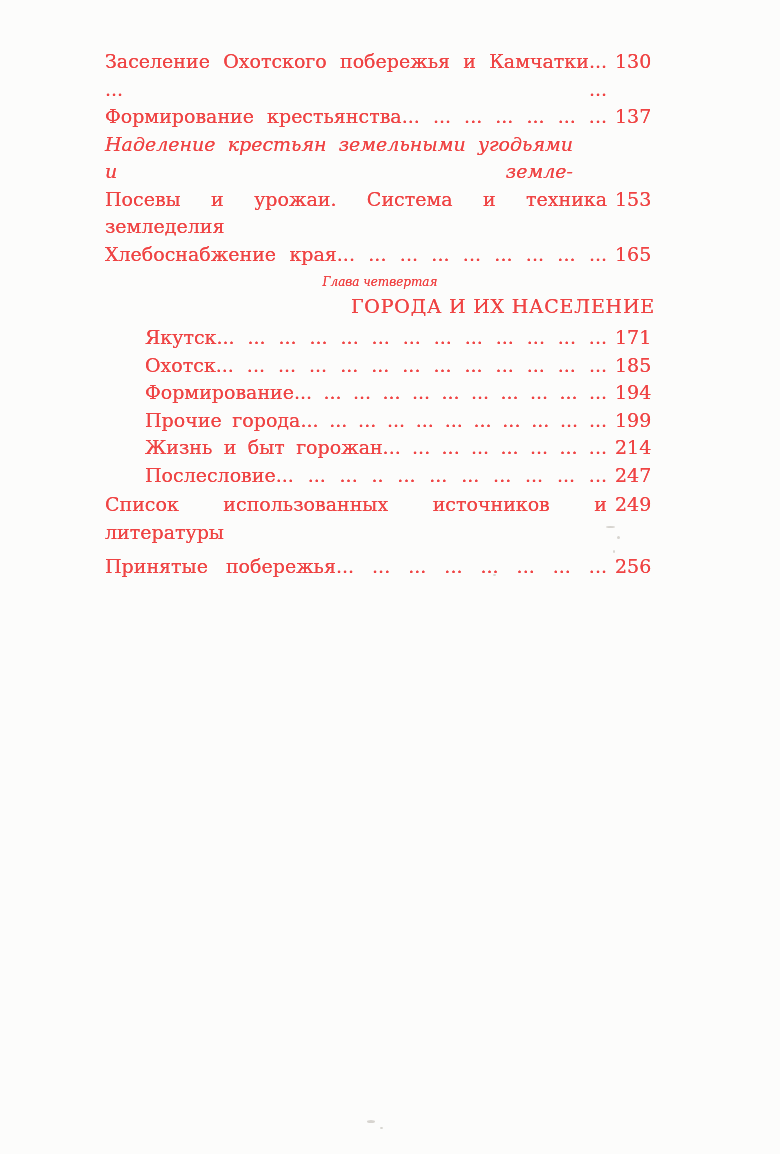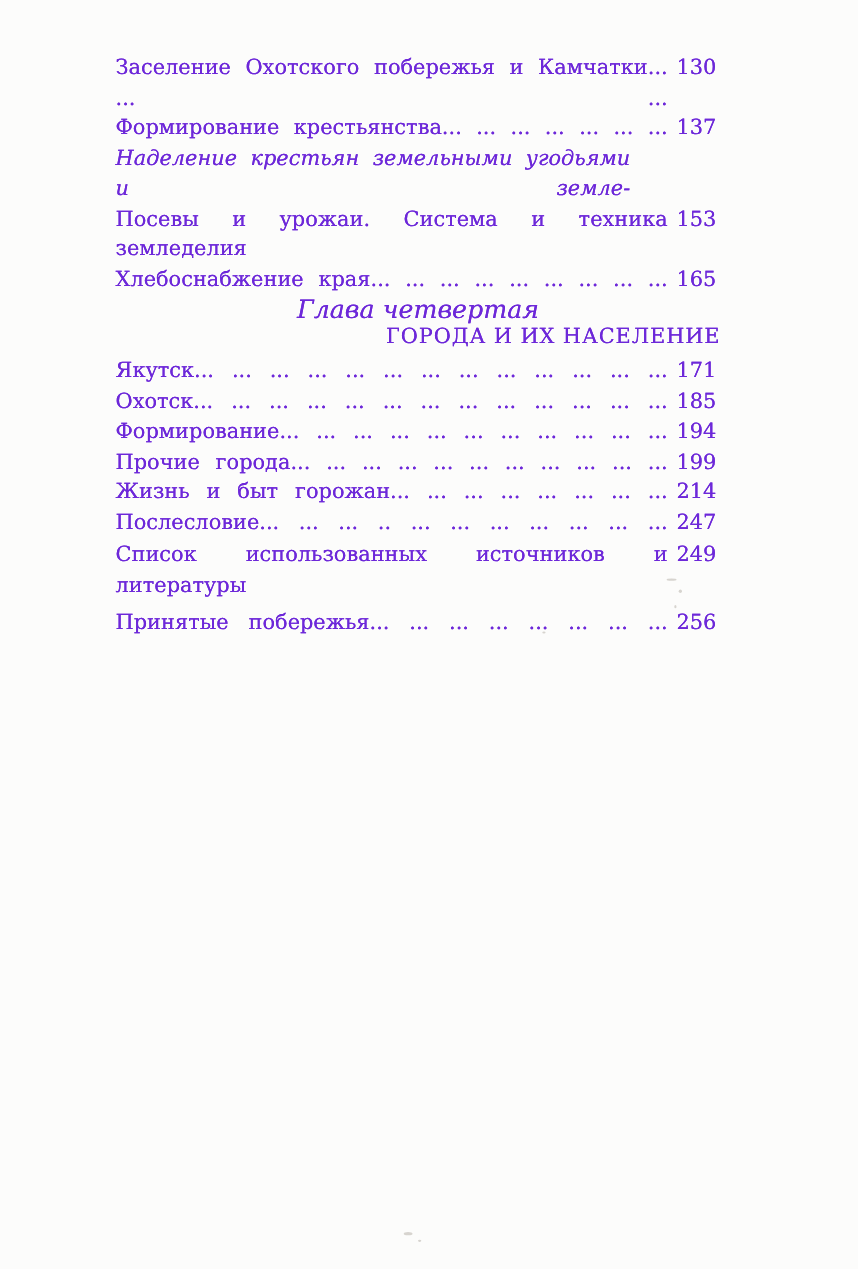--- a/index.html
+++ b/index.html
@@ -2,21 +2,21 @@
 <html><head>
 <meta charset="utf-8">
 <style>
   html, body { margin: 0; padding: 0; background: #e8e8e8; }
   .page {
     position: relative;
     width: 780px;
     height: 1154px;
     margin: 0 auto;
     background: #fcfcfb;
-    color: #6d28d9;
+    color: #ef4444;
     font-family: "DejaVu Serif", "Liberation Serif", serif;
     font-size: 19px;
     overflow: hidden;
   }
   .toc {
     position: absolute;
     left: 105px;
     top: 48px;
     width: 550px;
   }
@@ -39,31 +39,31 @@
     display: block;
     flex: 0 0 40px;
     margin-left: 8px;
     text-shadow: 0 0 0.4px currentColor;
   }
   .chapter-kicker {
     margin-top: 2px;
     line-height: 24px;
     text-align: center;
     font-style: italic;
-    font-size: 23px;
+    font-size: 12px;
     text-shadow: 0 0 0.3px currentColor;
   }
   .chapter-title {
     line-height: 24px;
     text-align: right;
     font-size: 19px;
     letter-spacing: 0.8px;
     text-shadow: 0 0 0.4px currentColor;
   }
-  .block-gap-sm { margin-top: 6px; }
+  .block-gap-sm { margin-top: 6px; margin-left: 40px; }
   .back-row-1 { margin-top: 2px; }
   .back-row-2 { margin-top: 7px; }
   .speck {
     position: absolute;
     background: #b9b4ac;
     border-radius: 50%;
     opacity: 0.55;
     filter: blur(0.4px);
   }
 </style>

